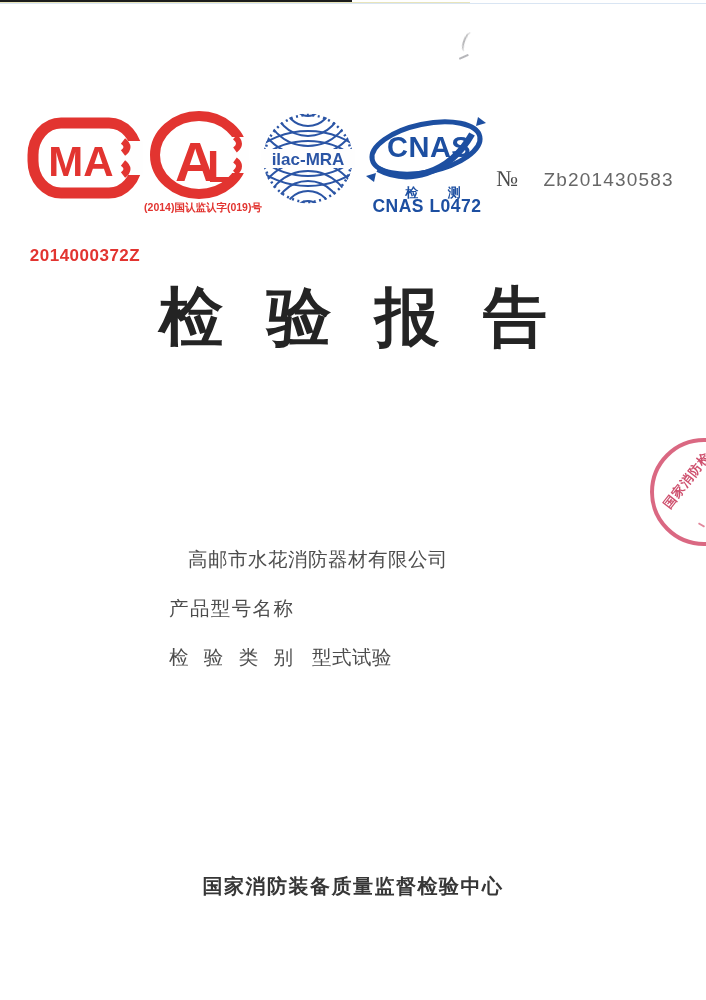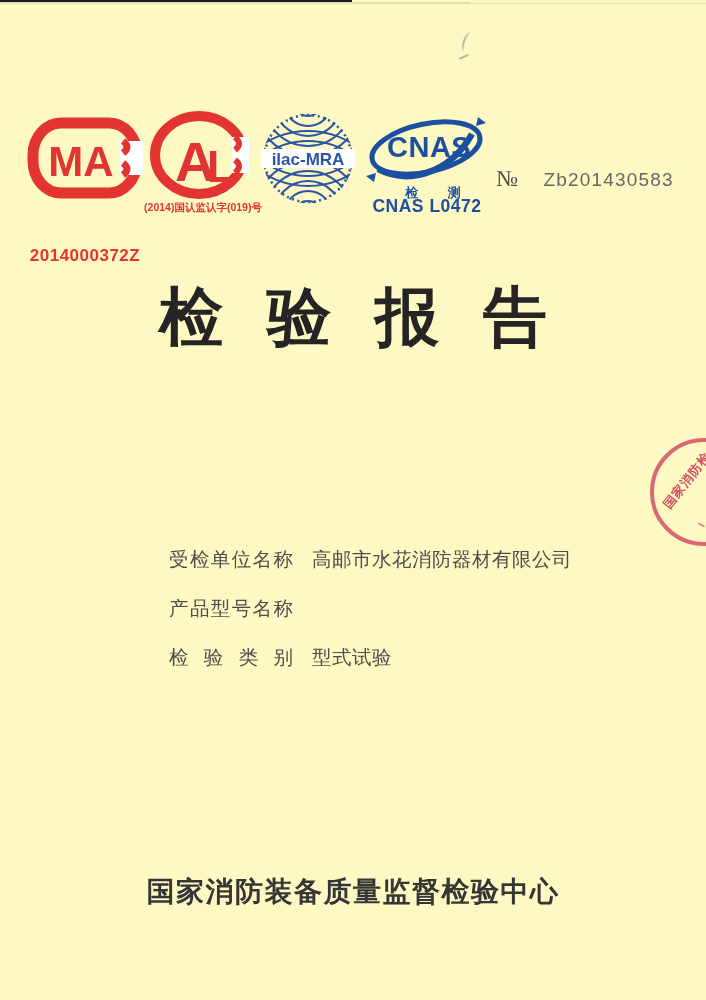--- a/index.html
+++ b/index.html
@@ -2,21 +2,21 @@
 <html><head>
 <meta charset="utf-8">
 <style>
   * { margin: 0; padding: 0; box-sizing: border-box; }
   html, body { background: #e8e8e8; }
   .page {
     position: relative;
     width: 706px;
     height: 1000px;
     margin: 0 auto;
-    background: #fef9c3;
+    background: #ffffff;
     overflow: hidden;
     font-family: "Liberation Sans", sans-serif;
   }
   
   .scan-top-black { position: absolute; top: 0; left: 0; width: 352px; height: 2px; background: #1c1c1c; }
   .scan-top-yellow { position: absolute; top: 2px; left: 0; width: 470px; height: 1px; background: rgba(214, 205, 130, 0.55); }
   .scan-top-blue { position: absolute; top: 3px; left: 0; width: 706px; height: 1px; background: rgba(160, 190, 225, 0.4); }
   .smudge-1 {
     position: absolute; left: 463px; top: 32px; width: 9px; height: 20px;
     border-left: 2px solid rgba(125,125,130,0.55); border-radius: 60% 40% 50% 50%;
@@ -71,21 +71,21 @@
     text-align: justify; text-align-last: justify;
     font-family: "Liberation Serif", serif;
   }
   .fvalue {
     margin-left: 19px; color: #4d4d4d; letter-spacing: 0.5px;
     font-family: "Liberation Serif", serif;
   }
   
   .footer-row { position: absolute; top: 873px; left: 0; width: 706px; text-align: center; }
   .footer-row span {
-    font-size: 28px; color: #363636; font-weight: 600; letter-spacing: 1.5px;
+    font-size: 20px; color: #363636; font-weight: 600; letter-spacing: 1.5px;
     font-family: "Liberation Serif", serif;
   }
   
   .stamp-arc {
     position: absolute; left: 650px; top: 438px; width: 108px; height: 108px;
     border: 4px solid rgba(205, 54, 88, 0.75); border-radius: 50%;
   }
   .stamp-text {
     position: absolute; left: 660px; top: 502px;
     transform: rotate(-52deg); transform-origin: left top;
@@ -173,21 +173,20 @@
     <span class="report-no-label">№</span>
     <span class="report-no-value">Zb201430583</span>
   </div>
 
   <div class="title-row">
     <span>检验报告</span>
   </div>
 
   <div class="fields">
     <div class="frow">
-      <span class="flabel">受检单位名称</span>
       <span class="fvalue">高邮市水花消防器材有限公司</span>
     </div>
     <div class="frow">
       <span class="flabel">产品型号名称</span>
     </div>
     <div class="frow">
       <span class="flabel">检验类别</span>
       <span class="fvalue">型式试验</span>
     </div>
   </div>

